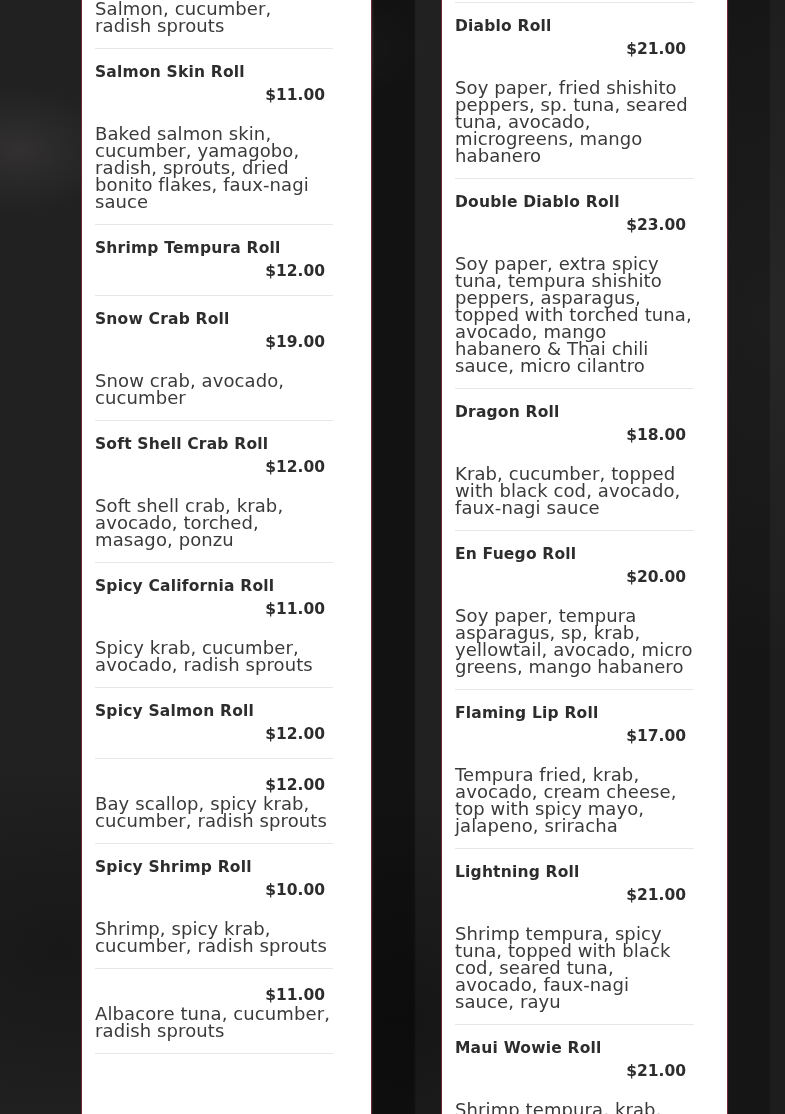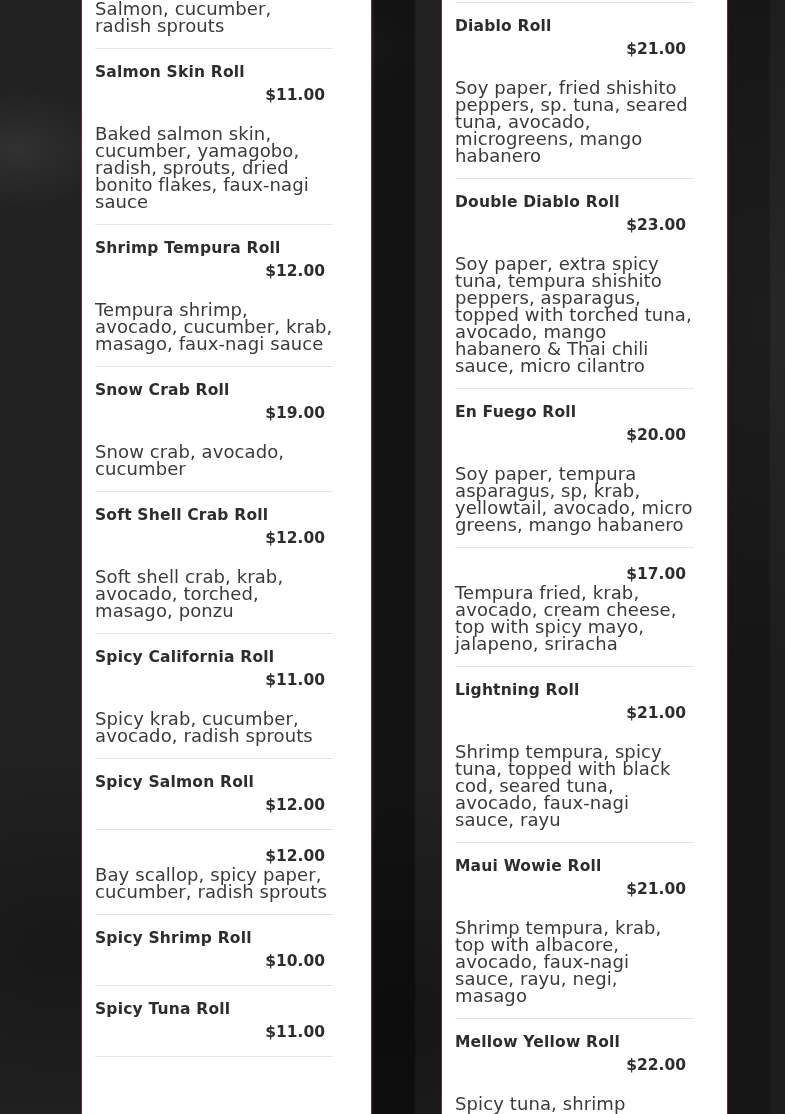--- a/index.html
+++ b/index.html
@@ -59,21 +59,20 @@
         <div class="item-desc">Salmon, cucumber, radish sprouts</div>
       </div>
       <div class="menu-item">
     <div class="item-name">Salmon Skin Roll</div>
     <div class="item-price">$11.00</div>
     <div class="item-desc">Baked salmon skin, cucumber, yamagobo, radish, sprouts, dried bonito flakes, faux-nagi sauce</div>
   </div>
       <div class="menu-item">
     <div class="item-name">Shrimp Tempura Roll</div>
     <div class="item-price">$12.00</div>
-    <div class="item-desc">Tempura shrimp, avocado, cucumber, krab, masago, faux-nagi sauce</div>
   </div>
       <div class="menu-item">
     <div class="item-name">Snow Crab Roll</div>
     <div class="item-price">$19.00</div>
     <div class="item-desc">Snow crab, avocado, cucumber</div>
   </div>
       <div class="menu-item">
     <div class="item-name">Soft Shell Crab Roll</div>
     <div class="item-price">$12.00</div>
     <div class="item-desc">Soft shell crab, krab, avocado, torched, masago, ponzu</div>
@@ -82,49 +81,56 @@
     <div class="item-name">Spicy California Roll</div>
     <div class="item-price">$11.00</div>
     <div class="item-desc">Spicy krab, cucumber, avocado, radish sprouts</div>
   </div>
       <div class="menu-item">
     <div class="item-name">Spicy Salmon Roll</div>
     <div class="item-price">$12.00</div>
   </div>
       <div class="menu-item">
     <div class="item-price">$12.00</div>
-    <div class="item-desc">Bay scallop, spicy paper, cucumber, radish sprouts</div>
+    <div class="item-desc">Bay scallop, spicy krab, cucumber, radish sprouts</div>
   </div>
       <div class="menu-item">
     <div class="item-name">Spicy Shrimp Roll</div>
     <div class="item-price">$10.00</div>
+    <div class="item-desc">Shrimp, spicy krab, cucumber, radish sprouts</div>
   </div>
       <div class="menu-item">
-    <div class="item-name">Spicy Tuna Roll</div>
     <div class="item-price">$11.00</div>
+    <div class="item-desc">Albacore tuna, cucumber, radish sprouts</div>
   </div>
     </div>
   <div class="card" id="right-column">
       <div class="top-spacer"></div>
       <div class="menu-item">
     <div class="item-name">Diablo Roll</div>
     <div class="item-price">$21.00</div>
     <div class="item-desc">Soy paper, fried shishito peppers, sp. tuna, seared tuna, avocado, microgreens, mango habanero</div>
   </div>
       <div class="menu-item">
     <div class="item-name">Double Diablo Roll</div>
     <div class="item-price">$23.00</div>
     <div class="item-desc">Soy paper, extra spicy tuna, tempura shishito peppers, asparagus, topped with torched tuna, avocado, mango habanero &amp; Thai chili sauce, micro cilantro</div>
   </div>
       <div class="menu-item">
+    <div class="item-name">Dragon Roll</div>
+    <div class="item-price">$18.00</div>
+    <div class="item-desc">Krab, cucumber, topped with black cod, avocado, faux-nagi sauce</div>
+  </div>
+      <div class="menu-item">
     <div class="item-name">En Fuego Roll</div>
     <div class="item-price">$20.00</div>
     <div class="item-desc">Soy paper, tempura asparagus, sp, krab, yellowtail, avocado, micro greens, mango habanero</div>
   </div>
       <div class="menu-item">
+    <div class="item-name">Flaming Lip Roll</div>
     <div class="item-price">$17.00</div>
     <div class="item-desc">Tempura fried, krab, avocado, cream cheese, top with spicy mayo, jalapeno, sriracha</div>
   </div>
       <div class="menu-item">
     <div class="item-name">Lightning Roll</div>
     <div class="item-price">$21.00</div>
     <div class="item-desc">Shrimp tempura, spicy tuna, topped with black cod, seared tuna, avocado, faux-nagi sauce, rayu</div>
   </div>
       <div class="menu-item">
     <div class="item-name">Maui Wowie Roll</div>

